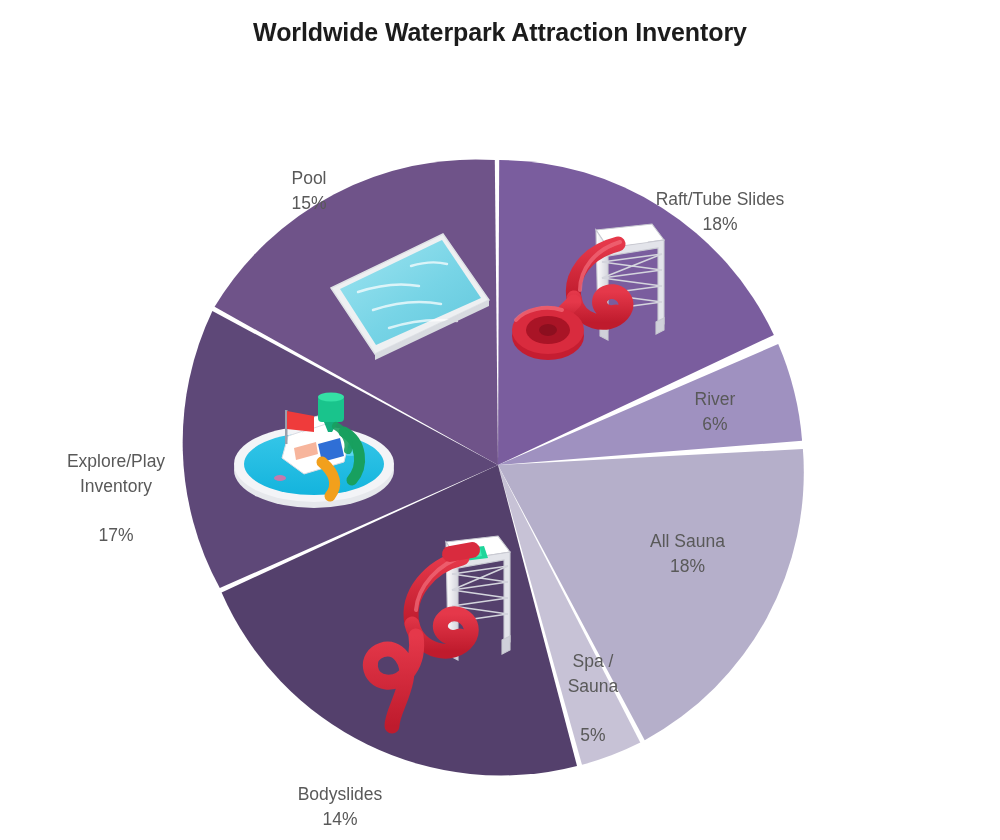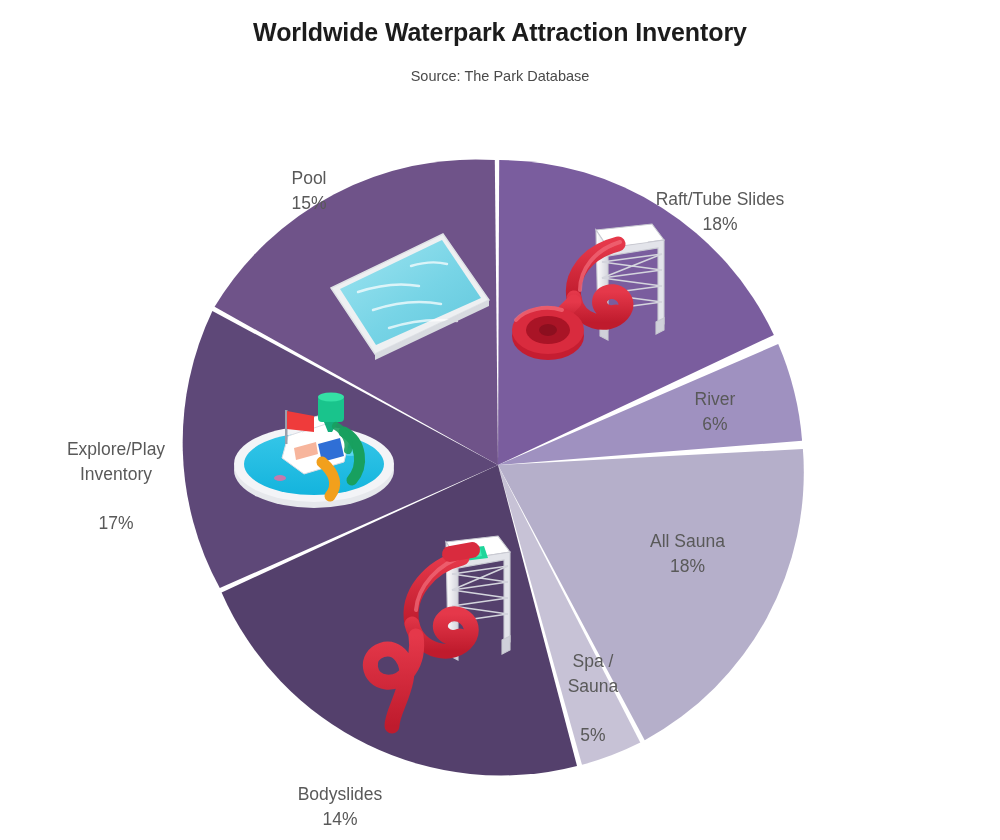--- a/index.html
+++ b/index.html
@@ -67,30 +67,29 @@
   .slice-label .lab-pct {
     display: block;
   }
   
   #label-pool       { left: 229px; top: 141px; width: 160px; }
   #label-raft       { left: 610px; top: 162px; width: 220px; }
   #label-river      { left: 640px; top: 362px; width: 150px; }
   #label-allother   { left: 600px; top: 504px; width: 175px; }
   #label-spa        { left: 540px; top: 624px; width: 106px; }
   #label-body       { left: 245px; top: 757px; width: 190px; }
-  #label-explore    { left: 25px;  top: 412px; width: 182px; }
+  #label-explore    { left: 25px;  top: 424px; width: 182px; }
 </style>
 </head>
 <body>
 
 <div id="chart-root">
 
   <div class="chart-title">Worldwide Waterpark Attraction Inventory</div>
 
-  <div class="chart-subtitle">Source: The Park Database</div>
 
   <div class="pie-area">
     <svg class="pie-svg" width="1000" height="840" viewBox="0 0 1000 840">
       <defs>
 
         <linearGradient id="gPoolWater" x1="0" y1="0" x2="1" y2="1">
           <stop offset="0%" stop-color="#9fe4f0"></stop>
           <stop offset="55%" stop-color="#77d4e6"></stop>
           <stop offset="100%" stop-color="#62c7dc"></stop>
         </linearGradient>

